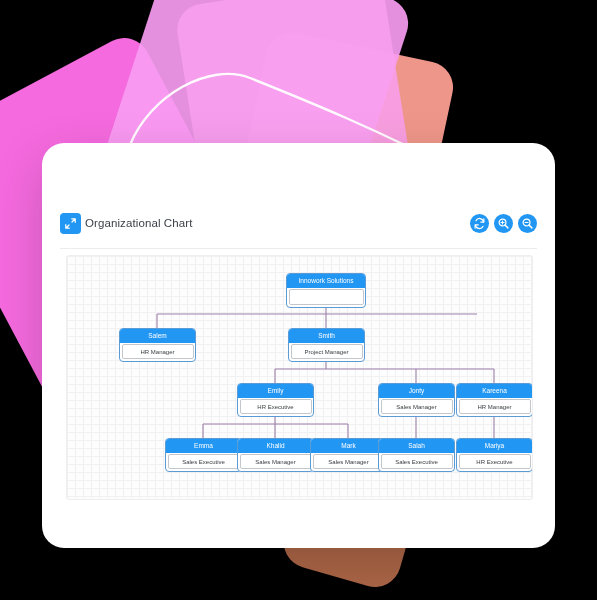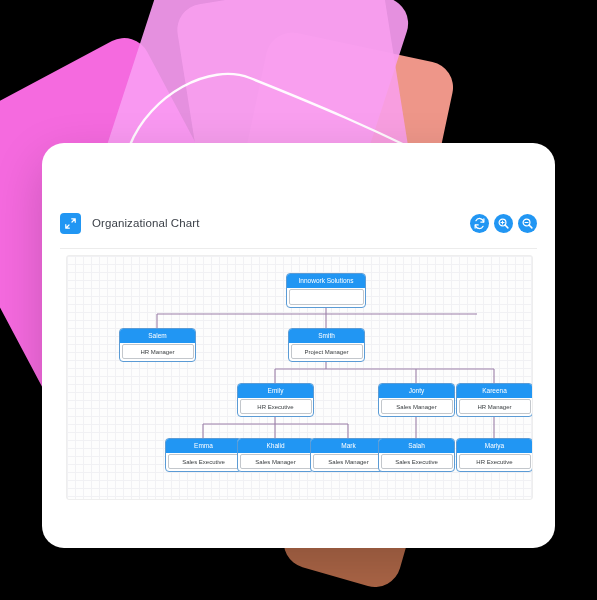--- a/index.html
+++ b/index.html
@@ -48,21 +48,21 @@
     position:absolute;left:0;top:55px;right:0;height:50px;
     display:flex;align-items:center;padding:0 18px;
     box-sizing:border-box;
   }
   #chart-icon{
     width:21px;height:21px;border-radius:4px;background:#2196f3;
     display:flex;align-items:center;justify-content:center;flex:none;
   }
   #chart-icon svg{display:block;}
   #panel-title{
-    margin-left:11px;font-size:11.5px;color:#3a3f47;letter-spacing:.1px;
+    margin-left:4px;font-size:11.5px;color:#3a3f47;letter-spacing:.1px;
     white-space:nowrap;
   }
   #header-actions{
     margin-left:auto;display:flex;align-items:center;gap:5px;
   }
   .round-btn{
     width:19px;height:19px;border-radius:50%;background:#2196f3;
     display:flex;align-items:center;justify-content:center;
     cursor:pointer;flex:none;
   }

